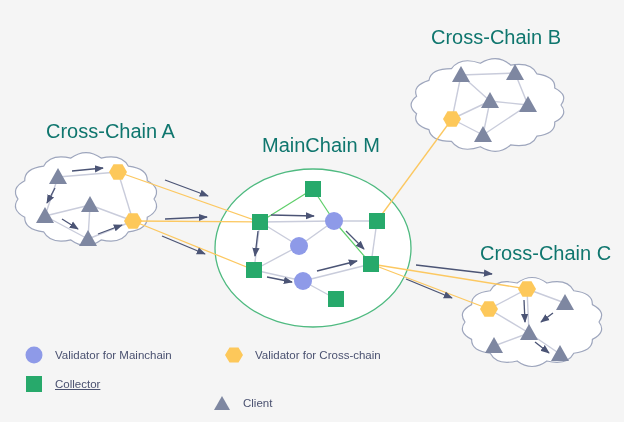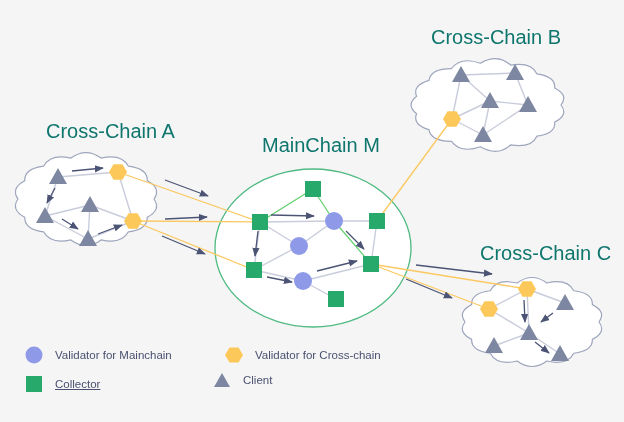--- a/index.html
+++ b/index.html
@@ -140,19 +140,19 @@
         <polygon points="4.5,1.5 13.5,1.5 18,9 13.5,16.5 4.5,16.5 0,9" fill="#fdc85a"></polygon>
       </svg>
     <span>Validator for Cross-chain</span>
   </div>
   <div class="legend-item" style="left:25px; top:375px;text-decoration:underline;">
     <svg class="sw" viewBox="0 0 18 18">
         <rect x="1" y="1" width="16" height="16" fill="#27a96b"></rect>
       </svg>
     <span>Collector</span>
   </div>
-  <div class="legend-item" style="left:213px; top:371px;">
+  <div class="legend-item" style="left:213px; top:394px;">
     <svg class="sw" viewBox="0 0 18 18">
         <polygon points="9,2 17,16 1,16" fill="#7e87a1"></polygon>
       </svg>
     <span>Client</span>
   </div>
 </div>
 
 </body></html>

